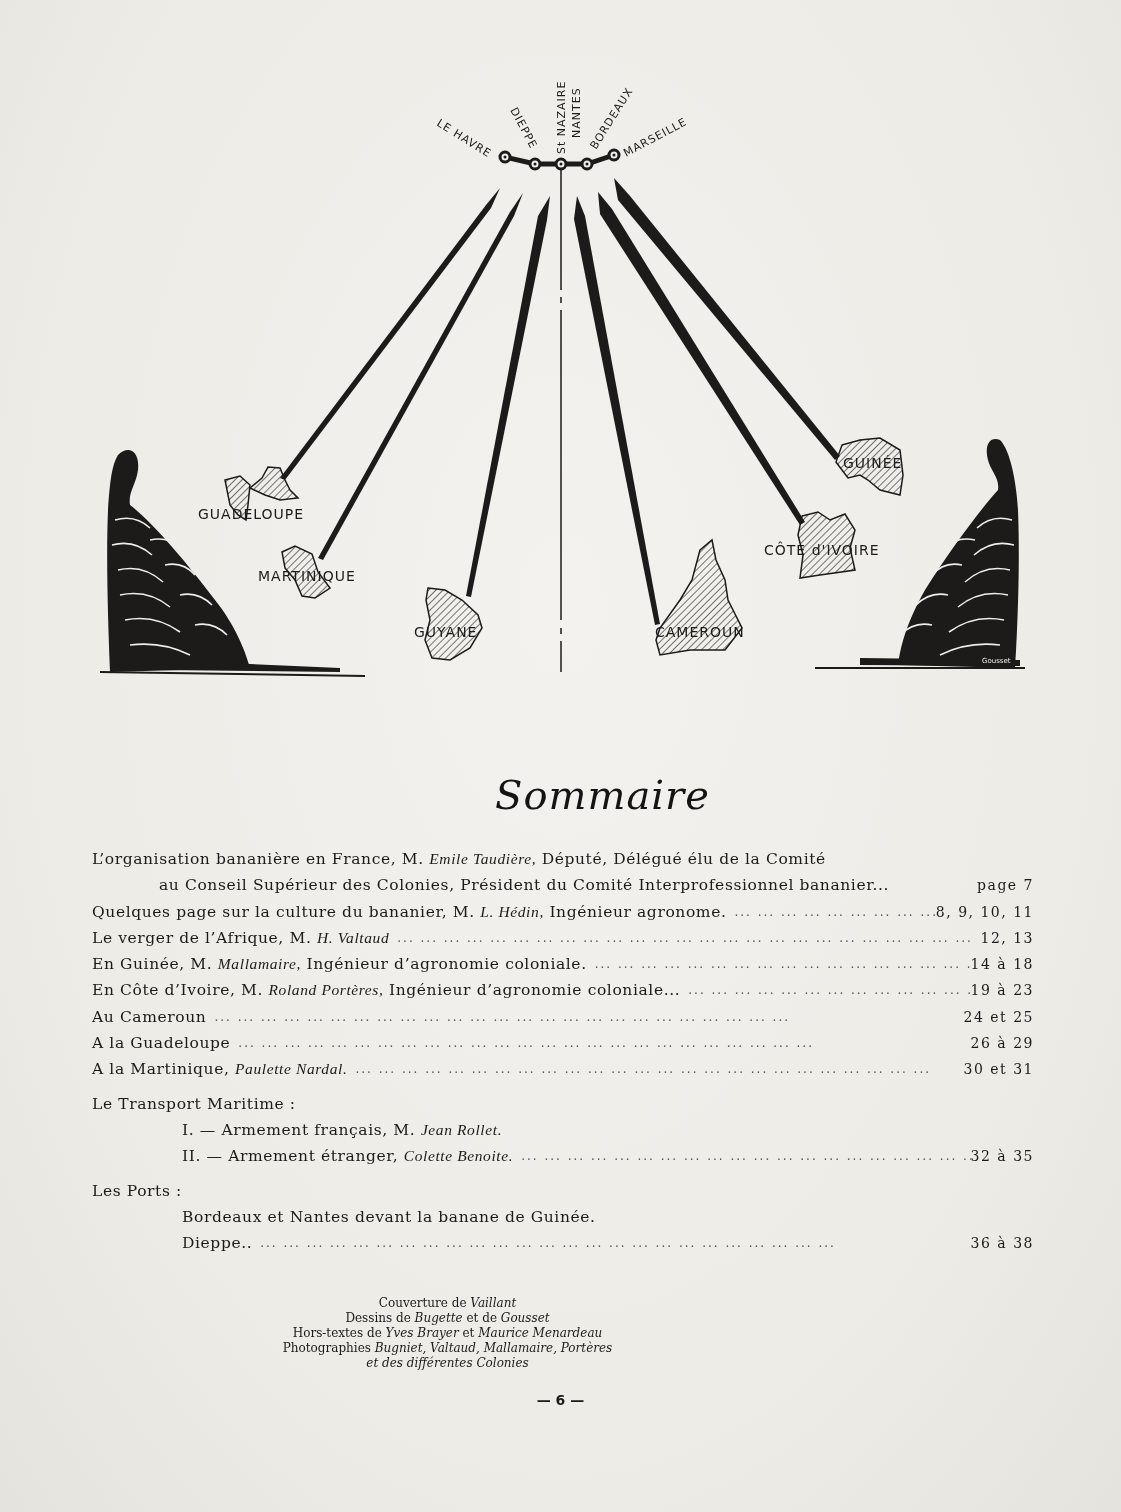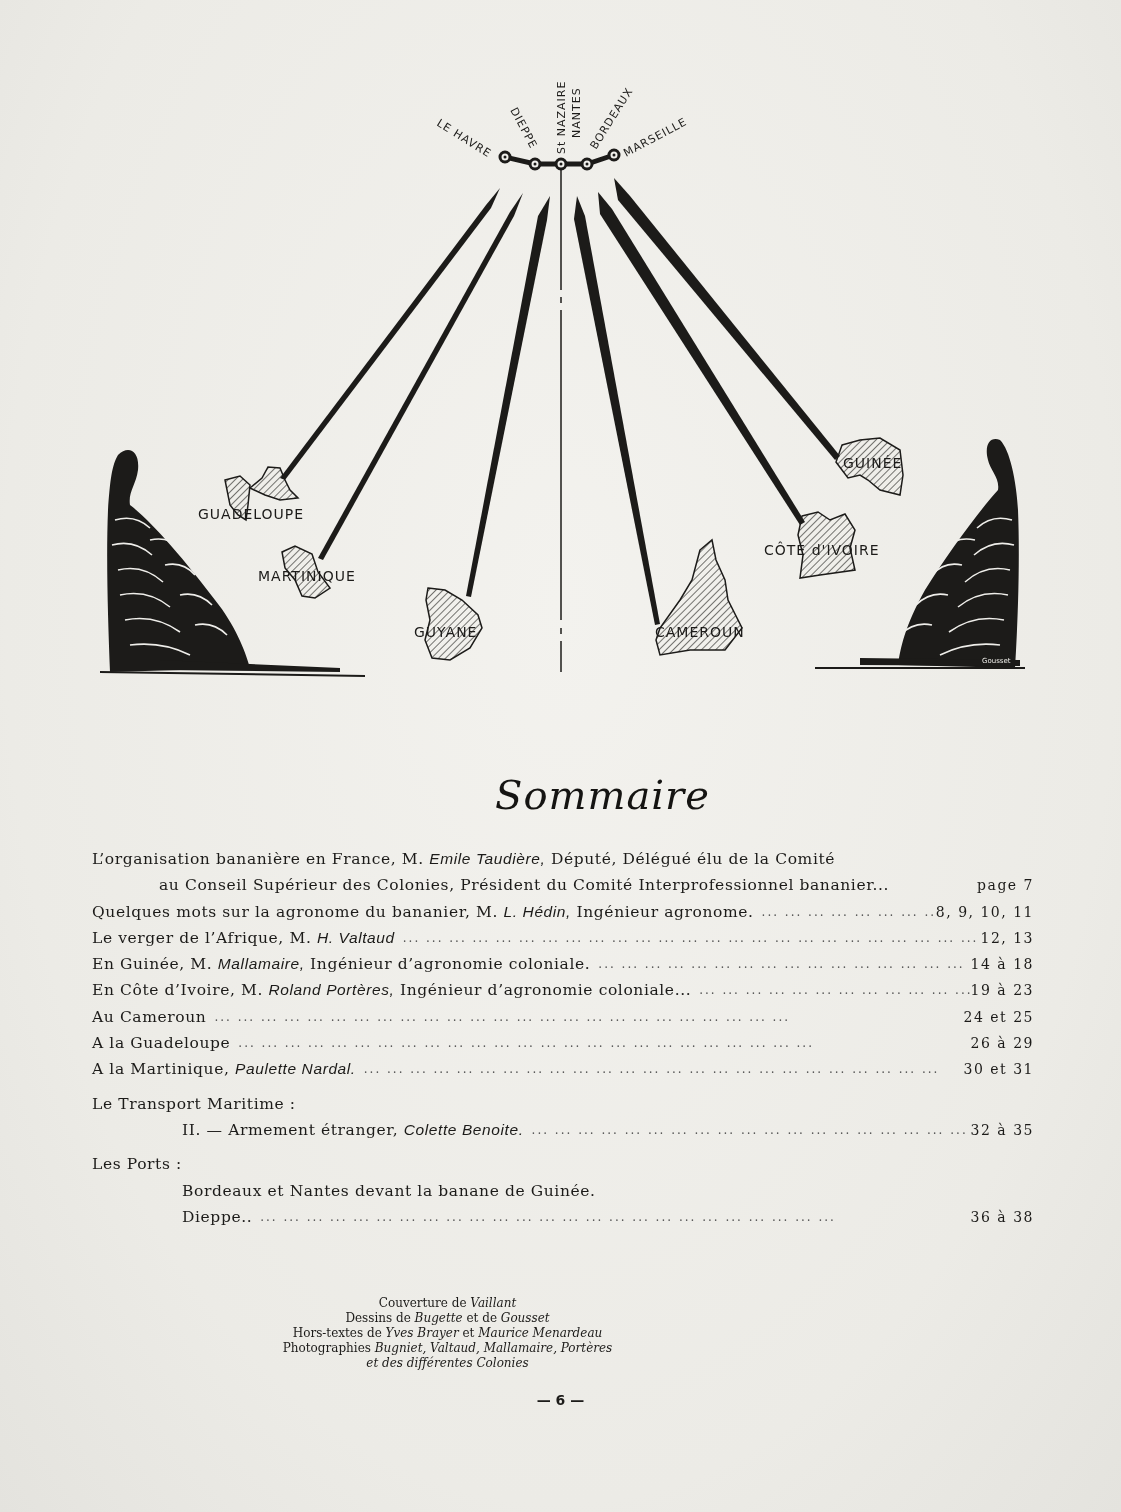--- a/index.html
+++ b/index.html
@@ -23,21 +23,21 @@
       font-size: 40px; letter-spacing: 1px; color: #151412; margin-left: 42px;
     }
     .toc { position: absolute; left: 92px; top: 846px; width: 942px; font-size: 15.5px; letter-spacing: 0.6px; }
     .row { position: relative; height: 26.3px; line-height: 26.3px; white-space: nowrap; display: flex; }
     .row .txt { flex: 0 0 auto; }
     .row .dots { flex: 1 1 auto; overflow: hidden; color: #555; letter-spacing: 2px; padding: 0 8px; font-size: 12px; }
     .row .pg { flex: 0 0 auto; font-size: 14px; letter-spacing: 1.5px; }
     .indent1 { padding-left: 67px; justify-content: space-between; }
     .indent2 { padding-left: 90px; }
     .gap { height: 8px; }
-    em.auth { font-style: italic; font-family: Liberation Sans, sans-serif; text-align: center; }
+    em.auth { font-style: italic; font-family: Liberation Serif, serif; text-align: center; }
 
     .credits { position: absolute; left: 0; width: 895px; top: 1296px; text-align: center; font-size: 12px; line-height: 15px; }
     .credits em { font-style: italic; }
     .folio { position: absolute; left: 0; width: 1121px; top: 1392px; text-align: center; font-family: "DejaVu Sans", sans-serif; font-weight: bold; font-size: 14px; }
   </style>
 </head>
 <body>
 
 <div class="page">
 
@@ -159,21 +159,21 @@
   <div class="toc">
     <div class="row">
       <span class="txt"><span>L’organisation bananière en France, M. </span><em class="auth">Emile Taudière,</em><span> Député, Délégué élu de la Comité</span></span>
     </div>
     <div class="row indent1">
       <span class="txt">au Conseil Supérieur des Colonies, Président du Comité Interprofessionnel bananier...</span>
         <span class="dots"></span>
         <span class="pg">page 7</span>
     </div>
     <div class="row">
-      <span class="txt"><span>Quelques mots sur la agronome du bananier, M. </span><em class="auth">L. Hédin,</em><span> Ingénieur agronome.</span></span>
+      <span class="txt"><span>Quelques page sur la culture du bananier, M. </span><em class="auth">L. Hédin,</em><span> Ingénieur agronome.</span></span>
         <span class="dots">...   ...   ...   ...   ...   ...   ...   ...   ...   ...   ...   ...   ...   ...   ...   ...   ...   ...   ...   ...   ...   ...   ...   ...   ...</span>
         <span class="pg">8, 9, 10, 11</span>
     </div>
     <div class="row">
       <span class="txt"><span>Le verger de l’Afrique, M. </span><em class="auth">H. Valtaud</em></span>
         <span class="dots">...   ...   ...   ...   ...   ...   ...   ...   ...   ...   ...   ...   ...   ...   ...   ...   ...   ...   ...   ...   ...   ...   ...   ...   ...</span>
         <span class="pg">12, 13</span>
     </div>
     <div class="row">
       <span class="txt"><span>En Guinée, M. </span><em class="auth">Mallamaire,</em><span> Ingénieur d’agronomie coloniale.</span></span>
@@ -197,20 +197,23 @@
     </div>
     <div class="row">
       <span class="txt"><span>A la Martinique, </span><em class="auth">Paulette Nardal.</em></span>
         <span class="dots">...   ...   ...   ...   ...   ...   ...   ...   ...   ...   ...   ...   ...   ...   ...   ...   ...   ...   ...   ...   ...   ...   ...   ...   ...</span>
         <span class="pg">30 et 31</span>
     </div>
 
     <div class="gap"></div>
     <div class="row">
       <span class="txt">Le Transport Maritime :</span>
+    </div>
+    <div class="row indent2">
+      <span class="txt"><span>I. — Armement français, M. </span><em class="auth">Jean Rollet.</em></span>
     </div>
     <div class="row indent2">
       <span class="txt"><span>II. — Armement étranger, </span><em class="auth">Colette Benoite.</em></span>
         <span class="dots">...   ...   ...   ...   ...   ...   ...   ...   ...   ...   ...   ...   ...   ...   ...   ...   ...   ...   ...   ...   ...   ...   ...   ...   ...</span>
         <span class="pg">32 à 35</span>
     </div>
 
     <div class="gap"></div>
     <div class="row">
       <span class="txt">Les Ports :</span>

